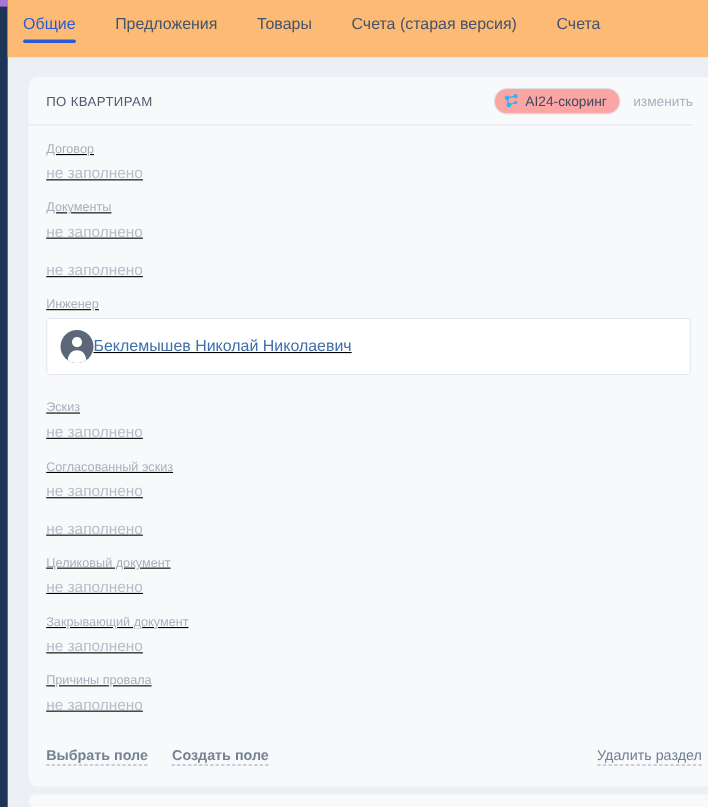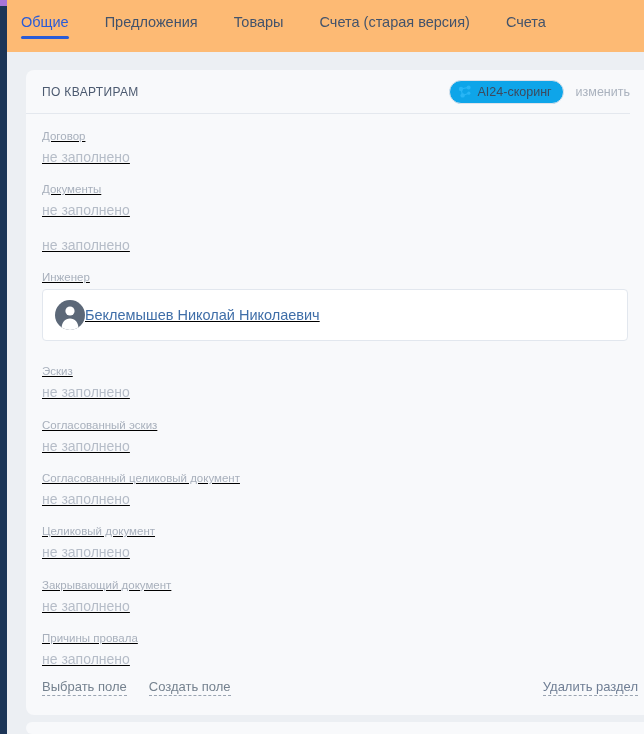--- a/index.html
+++ b/index.html
@@ -87,21 +87,21 @@
     font-size: 12px;
     letter-spacing: .35px;
     color: #4c5a70;
     flex: 1 1 auto;
   }
   #ai-badge {
     display: inline-flex;
     align-items: flex-end;
     gap: 6px;
     border: 1px solid #dde2ea;
-    background: #0ea5e9;
+    background: #fca5a5;
     border-radius: 14px;
     padding: 4px 11px 4px 8px;
     font-size: 12.5px;
     color: #3d4a5e;
     cursor: pointer;
     flex: 0 0 auto;
   }
   #ai-badge svg { display: block; }
   #change-link {
     font-size: 12.5px;
@@ -167,20 +167,21 @@
     padding: 0 0 0 16px;
   }
   .dashed-link {
     font-size: 13px;
     color: #75828f;
     border-bottom: 1px dashed #9aa4b1;
     padding-bottom: 1px;
     margin-right: 22px;
     cursor: pointer;
     flex: 0 0 auto;
+    font-weight: bold;
   }
   #footer-spacer { flex: 1 1 auto; }
   #delete-section-link {
     font-size: 13px;
     color: #6f7e94;
     border-bottom: 1px dashed #9aa4b1;
     padding-bottom: 1px;
     cursor: pointer;
     margin-right: 0;
     position: absolute;
@@ -260,21 +261,20 @@
       </div>
       <div class="field">
         <div class="field-label">Эскиз</div>
         <div class="field-value">не заполнено</div>
       </div>
       <div class="field">
         <div class="field-label">Согласованный эскиз</div>
         <div class="field-value">не заполнено</div>
       </div>
       <div class="field">
-        <div class="field-label">Согласованный целиковый документ</div>
         <div class="field-value">не заполнено</div>
       </div>
       <div class="field">
         <div class="field-label">Целиковый документ</div>
         <div class="field-value">не заполнено</div>
       </div>
       <div class="field">
         <div class="field-label">Закрывающий документ</div>
         <div class="field-value">не заполнено</div>
       </div>

